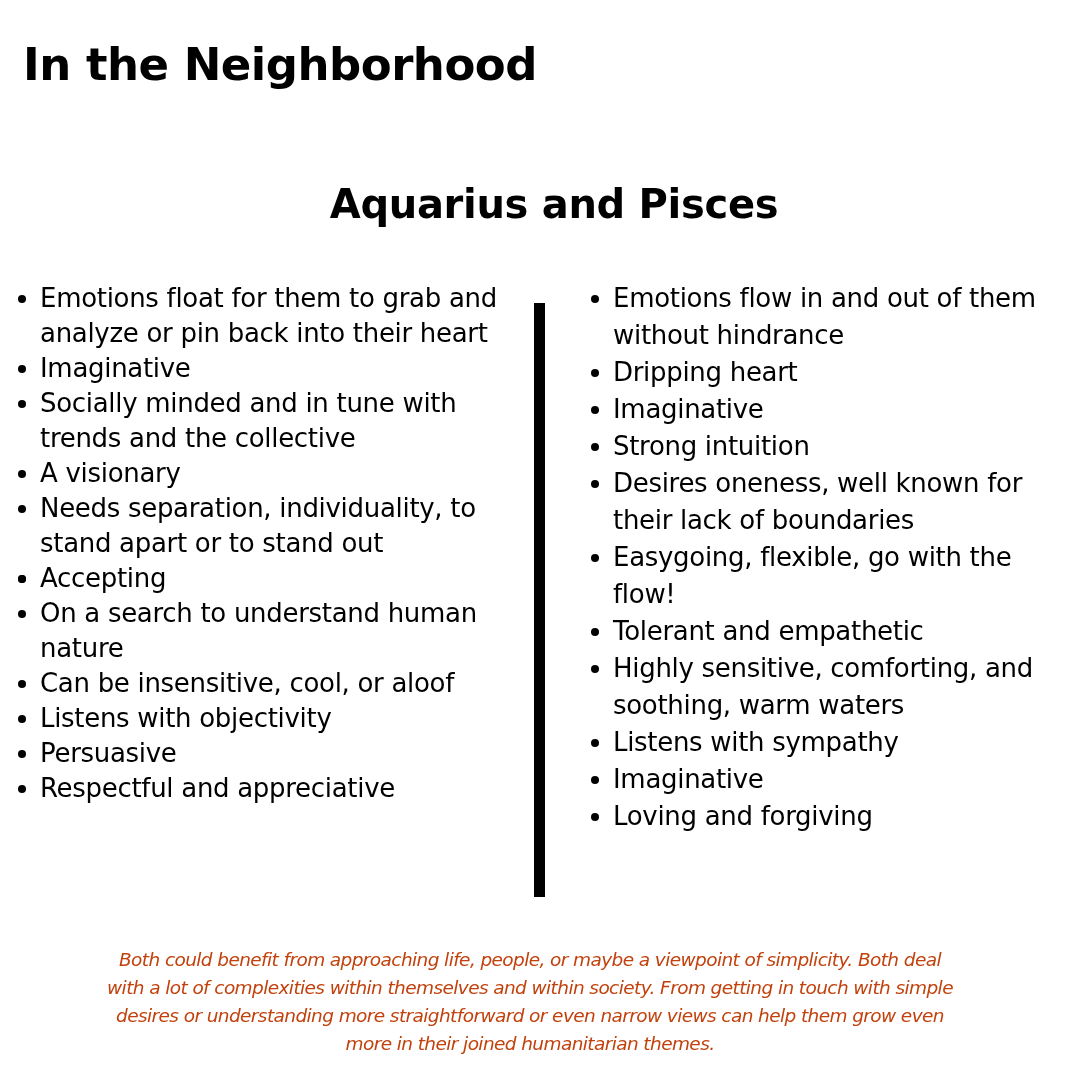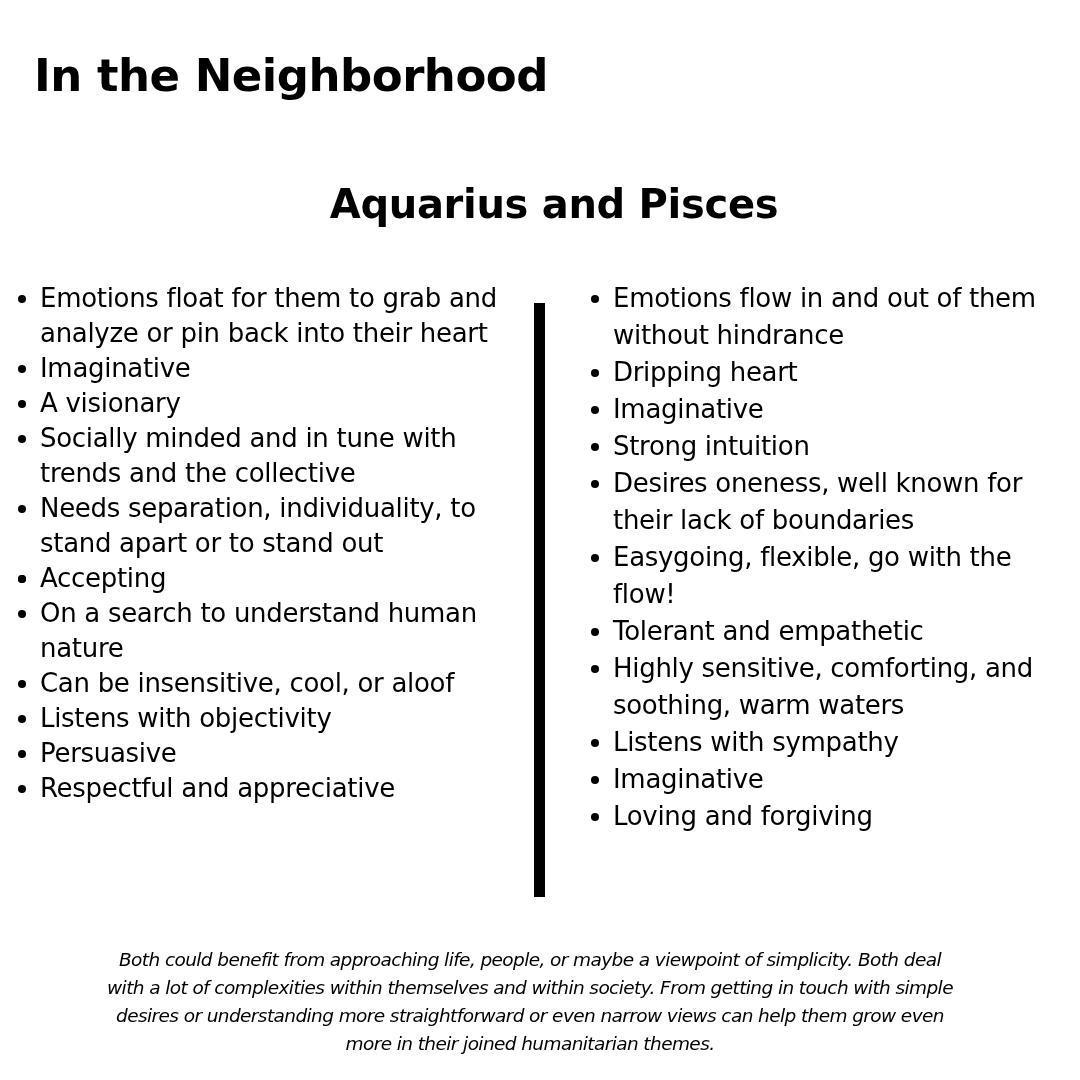--- a/index.html
+++ b/index.html
@@ -1,39 +1,39 @@
 <!DOCTYPE html>
 <html><head>
 <meta charset="utf-8">
 <style>
   html, body { margin:0; padding:0; background:#ffffff; }
   body { width:1080px; height:1080px; position:relative; overflow:hidden; color:#000; font-family:"DejaVu Sans", sans-serif; }
-  .title { position:absolute; left:22px; top:36px; font-weight:bold; font-size:45px; letter-spacing:-0.5px; margin:12px; line-height:56px; }
+  .title { position:absolute; left:22px; top:36px; font-weight:bold; font-size:45px; letter-spacing:-0.5px; margin:1px; line-height:56px; }
   .subtitle { position:absolute; left:0; width:1108px; top:178px; text-align:center; font-weight:bold; font-size:40px; margin:0; line-height:52px; letter-spacing:-0.3px; }
   ul { position:absolute; margin:0; padding:0; list-style:none; font-size:26px; letter-spacing:-0.3px; }
   ul li { position:relative; padding-left:0; }
   ul li .dot { position:absolute; width:8px; height:8px; border-radius:50%; background:#000; }
   .left-list { left:40px; top:281px; width:500px; line-height:35px; }
   .left-list li .dot { left:-22px; top:14px; }
   .right-list { left:613px; top:280px; width:460px; line-height:37px; }
   .right-list li .dot { left:-22px; top:15px; }
   .divider { position:absolute; left:534px; top:303px; width:11px; height:594px; background:#000; }
-  .note { position:absolute; left:100px; width:860px; top:946px; text-align:center; font-style:italic; font-size:18.5px; line-height:28px; margin:0; letter-spacing:-0.6px; color:#000000; }
+  .note { position:absolute; left:100px; width:860px; top:946px; text-align:center; font-style:italic; font-size:18.5px; line-height:28px; margin:0; letter-spacing:-0.6px; color:#c2410c; }
 </style>
 </head>
 <body>
 
 <h1 class="title">In the Neighborhood</h1>
 <h2 class="subtitle">Aquarius and Pisces</h2>
 
 <ul class="left-list">
   <li><span class="dot"></span><span>Emotions float for them to grab and analyze or pin back into their heart</span></li>
   <li><span class="dot"></span><span>Imaginative</span></li>
+  <li><span class="dot"></span><span>Socially minded and in tune with trends and the collective</span></li>
   <li><span class="dot"></span><span>A visionary</span></li>
-  <li><span class="dot"></span><span>Socially minded and in tune with trends and the collective</span></li>
   <li><span class="dot"></span><span>Needs separation, individuality, to stand apart or to stand out</span></li>
   <li><span class="dot"></span></li>
   <li><span class="dot"></span><span>Accepting</span></li>
   <li><span class="dot"></span><span>On a search to understand human nature</span></li>
   <li><span class="dot"></span><span>Can be insensitive, cool, or aloof</span></li>
   <li><span class="dot"></span><span>Listens with objectivity</span></li>
   <li><span class="dot"></span><span>Persuasive</span></li>
   <li><span class="dot"></span><span>Respectful and appreciative</span></li>
 </ul>
 

